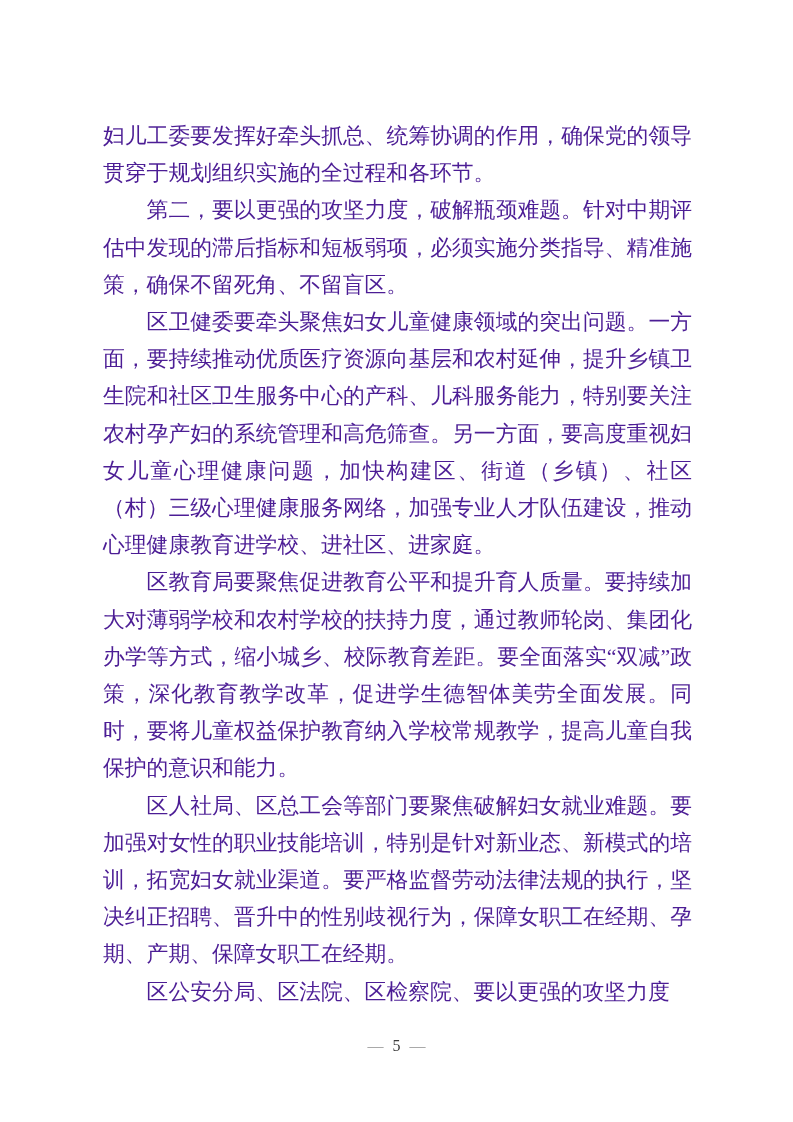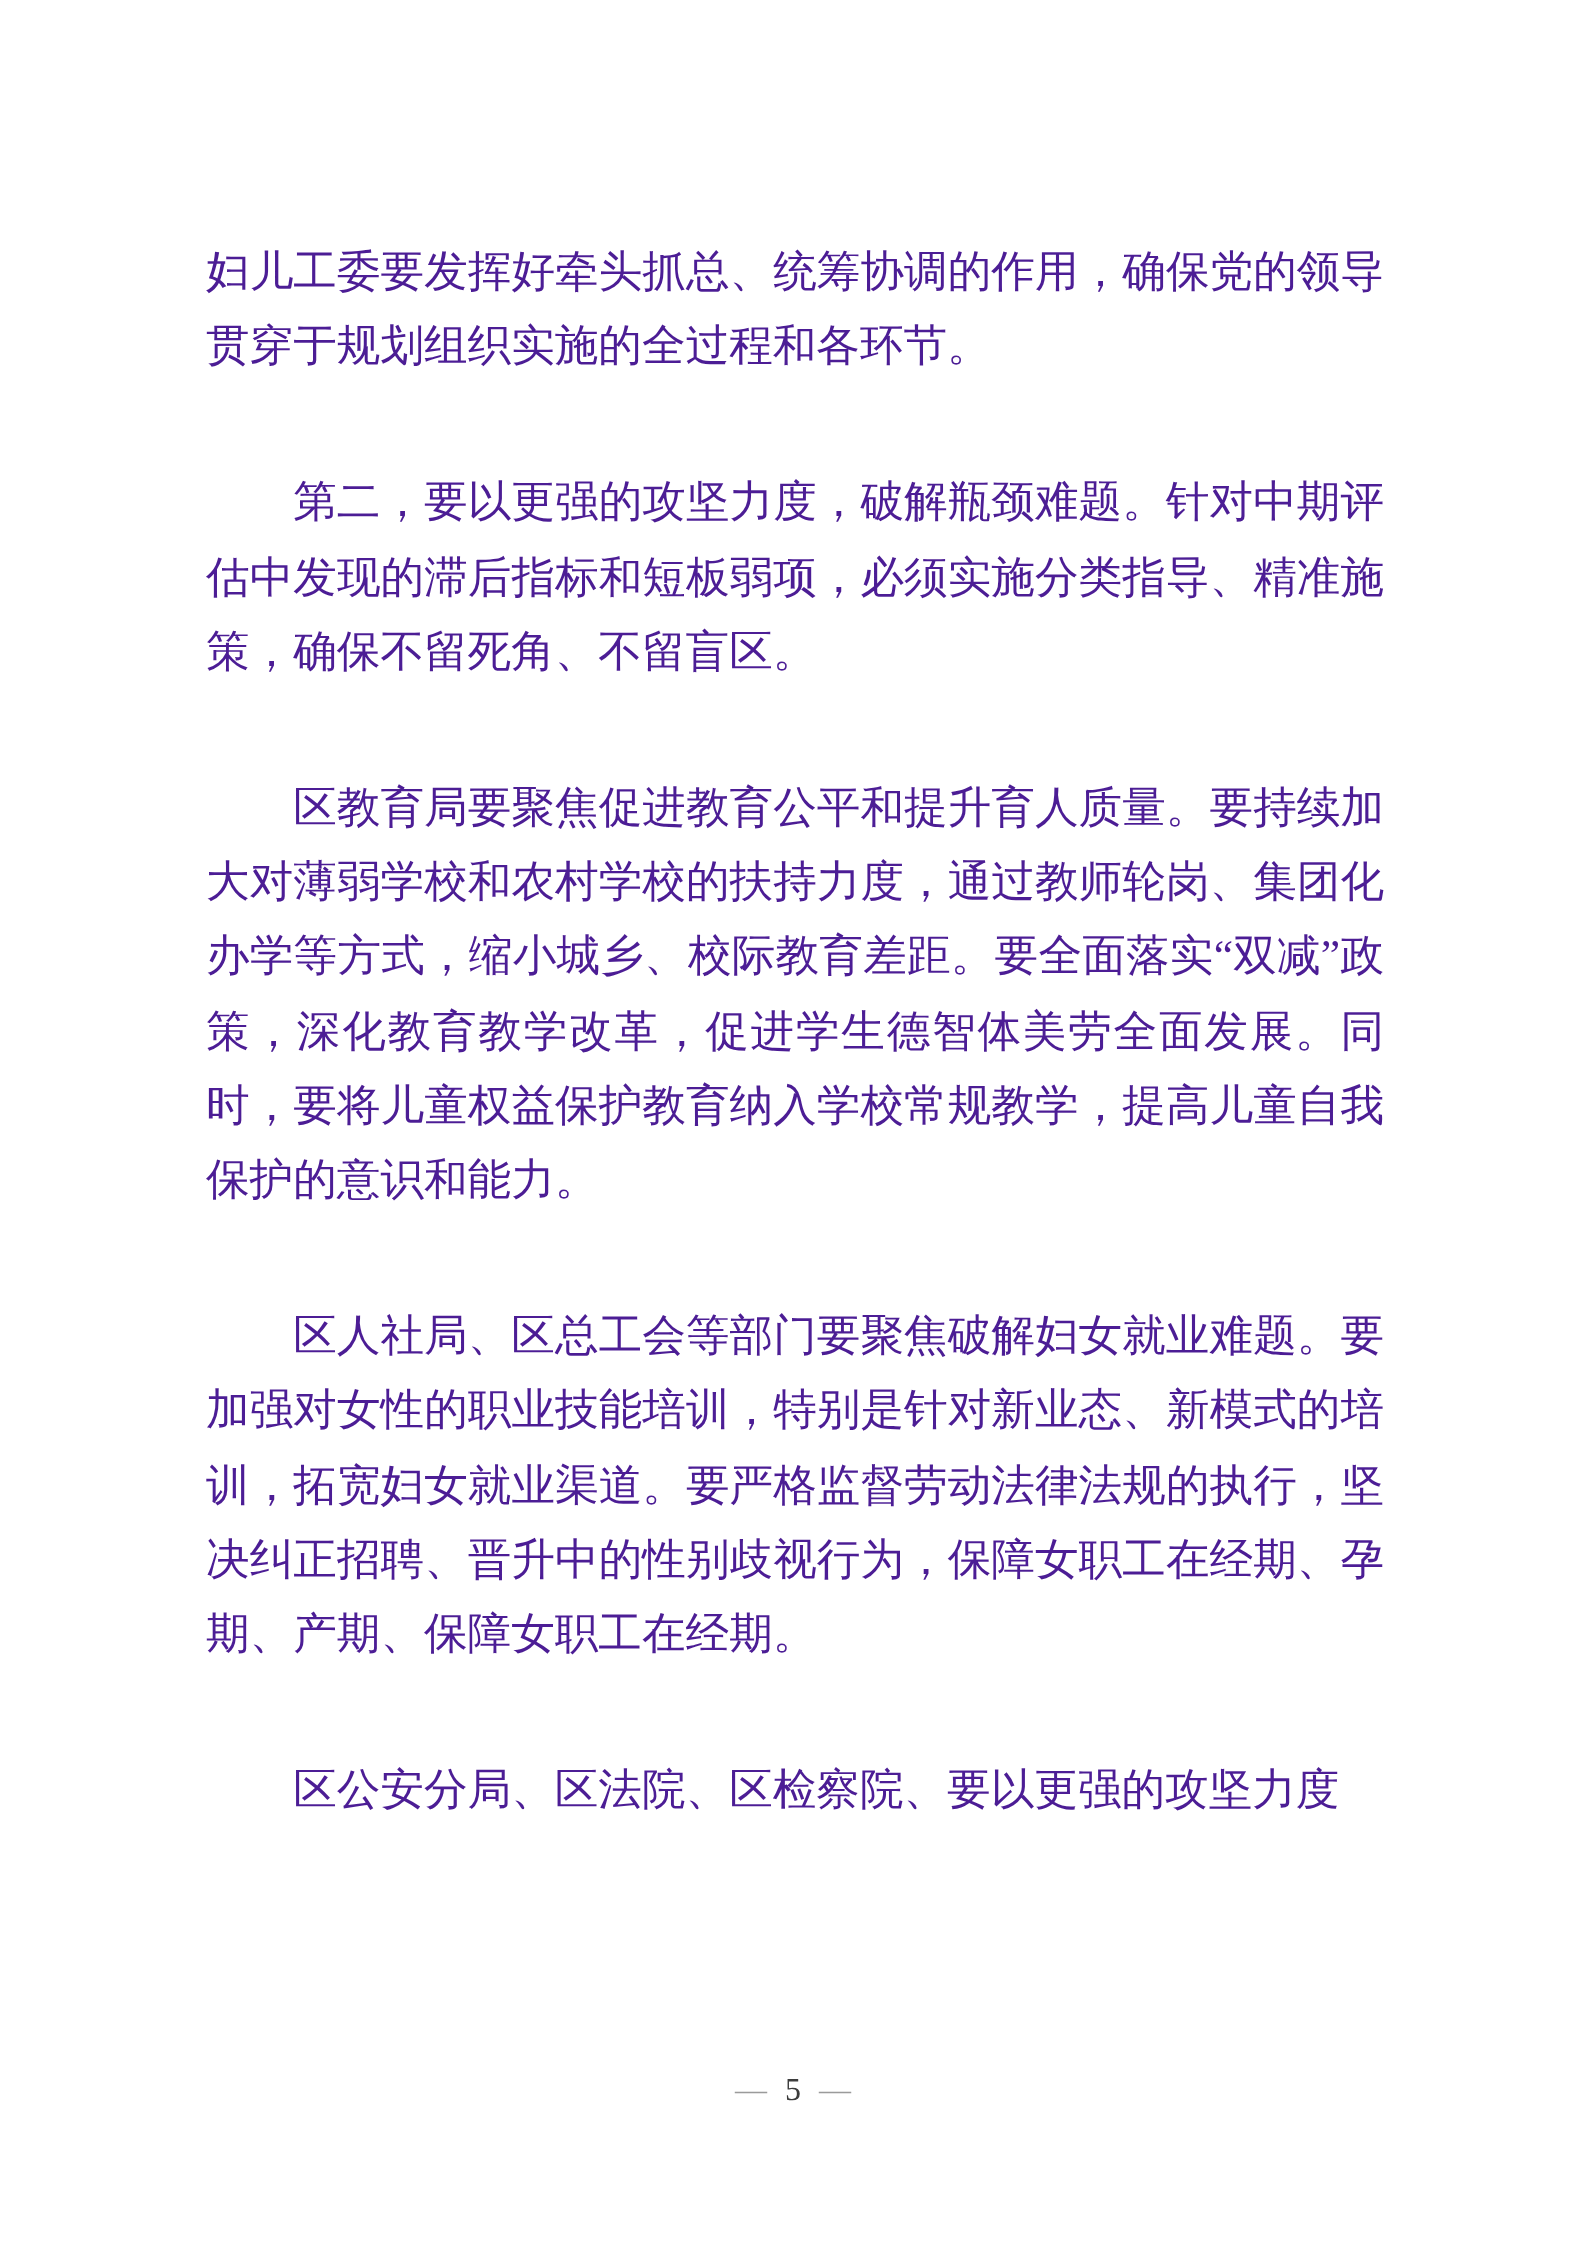--- a/index.html
+++ b/index.html
@@ -26,21 +26,20 @@
     color: #4c1d95;
     letter-spacing: 0;
   }
   .doc-body p {
     margin: 0;
     padding: 0;
     text-indent: 0;
   }
   .doc-body p.indent {
     text-indent: 2em;
-    margin-top: 41px;
   }
   .page-number {
     position: absolute;
     left: 0;
     right: 0;
     top: 1035px;
     height: 22px;
     text-align: center;
     font-size: 16px;
     line-height: 22px;
@@ -56,20 +55,21 @@
   }
 </style>
 </head>
 <body>
 
 <div class="page">
 
   <div class="doc-body" id="doc-body">
       <p class="">妇儿工委要发挥好牵头抓总、统筹协调的作用，确保党的领导贯穿于规划组织实施的全过程和各环节。</p>
       <p class="indent">第二，要以更强的攻坚力度，破解瓶颈难题。针对中期评估中发现的滞后指标和短板弱项，必须实施分类指导、精准施策，确保不留死角、不留盲区。</p>
+      <p class="indent">区卫健委要牵头聚焦妇女儿童健康领域的突出问题。一方面，要持续推动优质医疗资源向基层和农村延伸，提升乡镇卫生院和社区卫生服务中心的产科、儿科服务能力，特别要关注农村孕产妇的系统管理和高危筛查。另一方面，要高度重视妇女儿童心理健康问题，加快构建区、街道（乡镇）、社区（村）三级心理健康服务网络，加强专业人才队伍建设，推动心理健康教育进学校、进社区、进家庭。</p>
       <p class="indent">区教育局要聚焦促进教育公平和提升育人质量。要持续加大对薄弱学校和农村学校的扶持力度，通过教师轮岗、集团化办学等方式，缩小城乡、校际教育差距。要全面落实“双减”政策，深化教育教学改革，促进学生德智体美劳全面发展。同时，要将儿童权益保护教育纳入学校常规教学，提高儿童自我保护的意识和能力。</p>
       <p class="indent">区人社局、区总工会等部门要聚焦破解妇女就业难题。要加强对女性的职业技能培训，特别是针对新业态、新模式的培训，拓宽妇女就业渠道。要严格监督劳动法律法规的执行，坚决纠正招聘、晋升中的性别歧视行为，保障女职工在经期、孕期、产期、保障女职工在经期。</p>
       <p class="indent">区公安分局、区法院、区检察院、要以更强的攻坚力度</p>
     </div>
 
   <div class="page-number">
     <span class="dash">—</span><span class="num">5</span><span class="dash">—</span>
   </div>
 
 </div>

